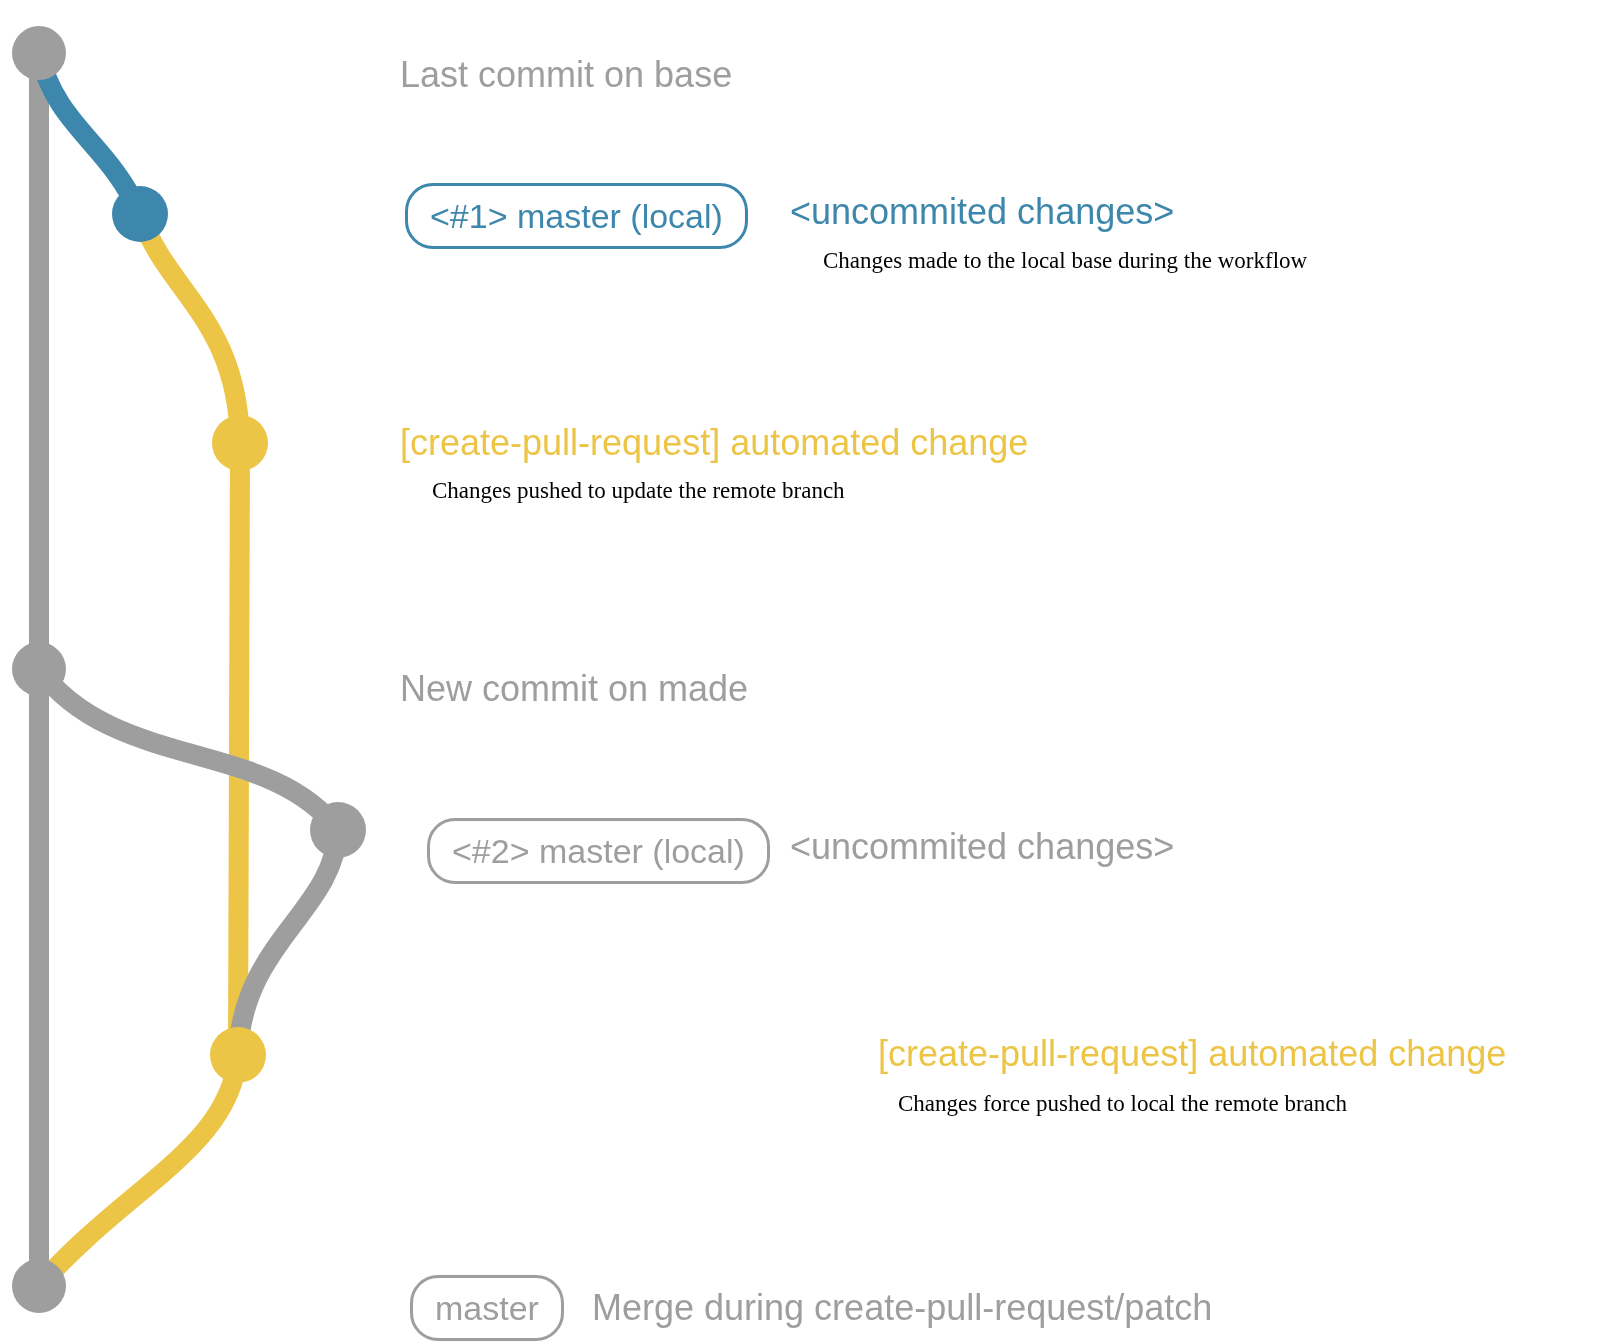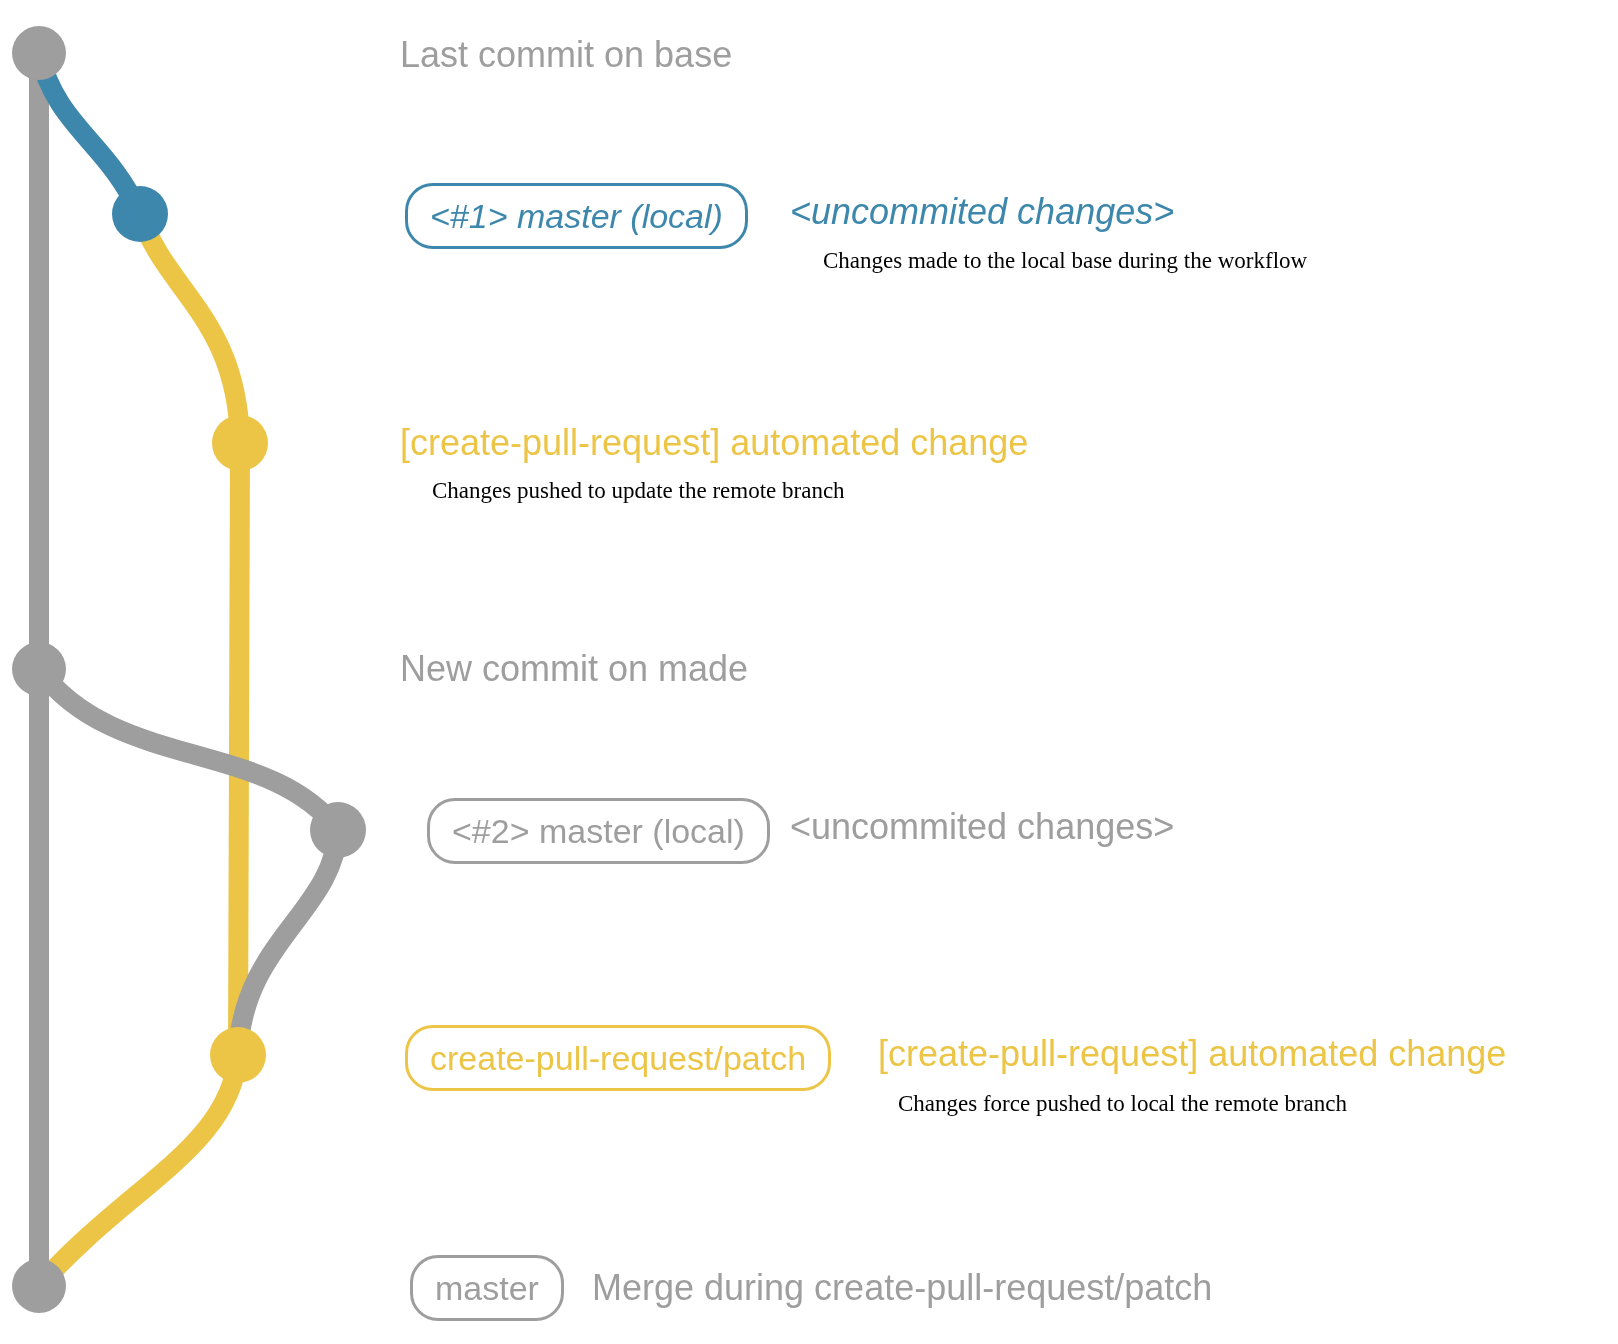--- a/index.html
+++ b/index.html
@@ -8,22 +8,22 @@
     --yellow:#ecc546;
     --ink:#000000;
   }
   *{margin:0;padding:0;box-sizing:border-box;}
   html,body{width:1618px;height:1344px;background:#ffffff;overflow:hidden;}
   body{font-family:"Liberation Sans",sans-serif;position:relative;}
   .canvas{position:absolute;inset:0;}
   .graph-svg{position:absolute;left:0;top:0;}
   .label{position:absolute;transform:translateY(-50%);white-space:nowrap;line-height:1.1;}
   .big{font-size:36px;letter-spacing:0px;}
-  .gray{color:var(--gray);}
-  .blue{color:var(--blue);font-style:italic;}
+  .gray{color:var(--gray);margin-top:20px;}
+  .blue{color:var(--blue);}
   .yellow{color:var(--yellow);}
   .desc{
     position:absolute;transform:translateY(-50%);white-space:nowrap;
     font-family:"Liberation Serif",serif;font-size:23px;color:var(--ink);
   }
   .badge{
     position:absolute;transform:translateY(-50%);white-space:nowrap;
     display:inline-block;font-size:34px;line-height:1;
     padding:13px 22px;border-radius:28px;background:#fff;
   }
@@ -68,20 +68,19 @@
   <div class="desc" style="left:823px;top:261px">Changes made to the local base during the workflow</div>
 
   <div class="label big yellow" style="left:400px;top:443px">[create-pull-request] automated change</div>
   <div class="desc" style="left:432px;top:491px">Changes pushed to update the remote branch</div>
 
   <div class="label big gray" style="left:400px;top:669px">New commit on made</div>
 
   <div class="badge gray" style="left:427px;top:831px">&lt;#2&gt; master (local)</div>
   <div class="label big gray" style="left:790px;top:827px">&lt;uncommited changes&gt;</div>
 
-  <div class="badge yellow" style="left:405px;top:1058px">create-pull-request/patch</div>
   <div class="label big yellow" style="left:878px;top:1054px">[create-pull-request] automated change</div>
   <div class="desc" style="left:898px;top:1104px">Changes force pushed to local the remote branch</div>
 
   <div class="badge gray" style="left:410px;top:1288px">master</div>
   <div class="label big gray" style="left:592px;top:1288px">Merge during create-pull-request/patch</div>
 
 </div>
 
 </body></html>

